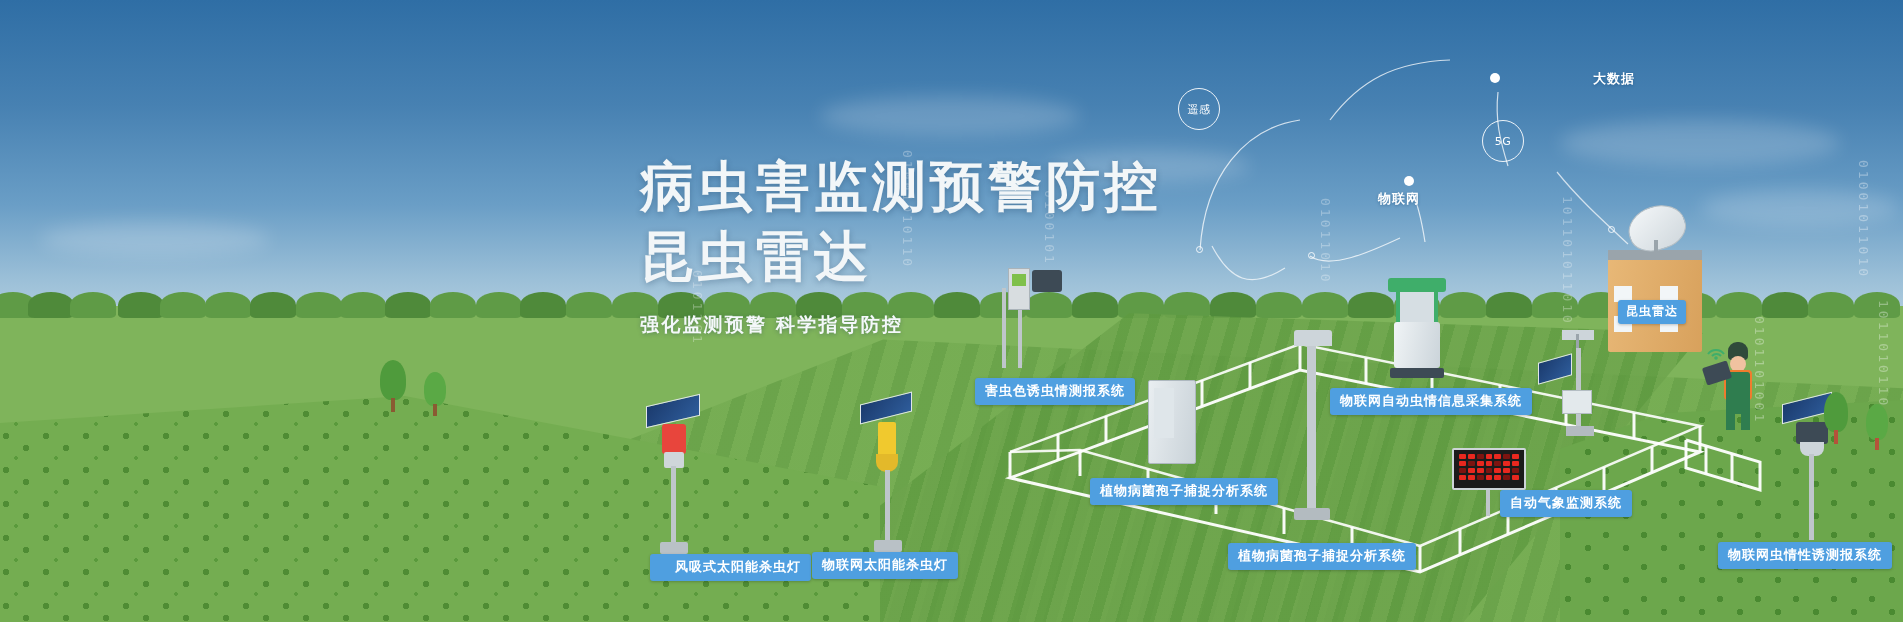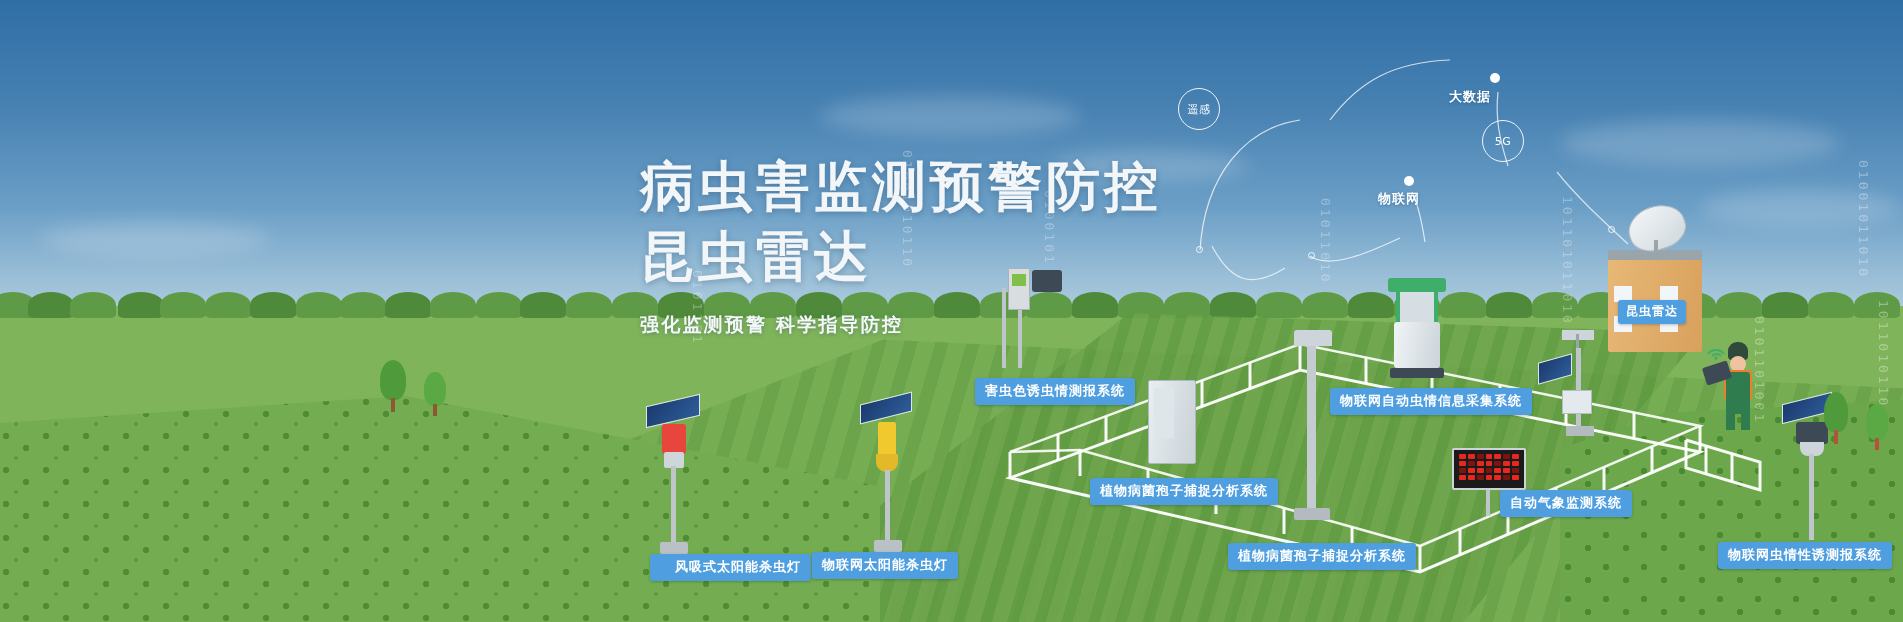--- a/index.html
+++ b/index.html
@@ -267,21 +267,21 @@
     <path d="M1310,256 C1330,270 1370,252 1400,238" stroke="rgba(255,255,255,.75)" stroke-width="1.2" fill="none"></path>
     <path d="M1212,246 C1230,280 1250,290 1285,268" stroke="rgba(255,255,255,.7)" stroke-width="1.2" fill="none"></path>
     <path d="M1557,172 C1578,198 1600,218 1628,244" stroke="rgba(255,255,255,.7)" stroke-width="1.2" fill="none"></path>
   </svg>
 
 
   <div class="node-circle" style="left:1178px;top:88px;">
     <span>遥感</span>
   </div>
   <div class="node-dot" style="left:1490px;top:73px;"></div>
-  <div class="node-text" style="left:1449px;top:70px;margin-top:18px;">大数据</div>
+  <div class="node-text" style="left:1593px;top:70px;">大数据</div>
   <div class="node-circle" style="left:1482px;top:120px;">
     <span>5G</span>
   </div>
   <div class="node-dot" style="left:1404px;top:176px;"></div>
   <div class="node-text" style="left:1378px;top:190px;">物联网</div>
   <div class="node-hollow" style="left:1196px;top:246px;"></div>
   <div class="node-hollow" style="left:1308px;top:252px;"></div>
   <div class="node-hollow" style="left:1608px;top:226px;"></div>
 
   <svg class="fence">

